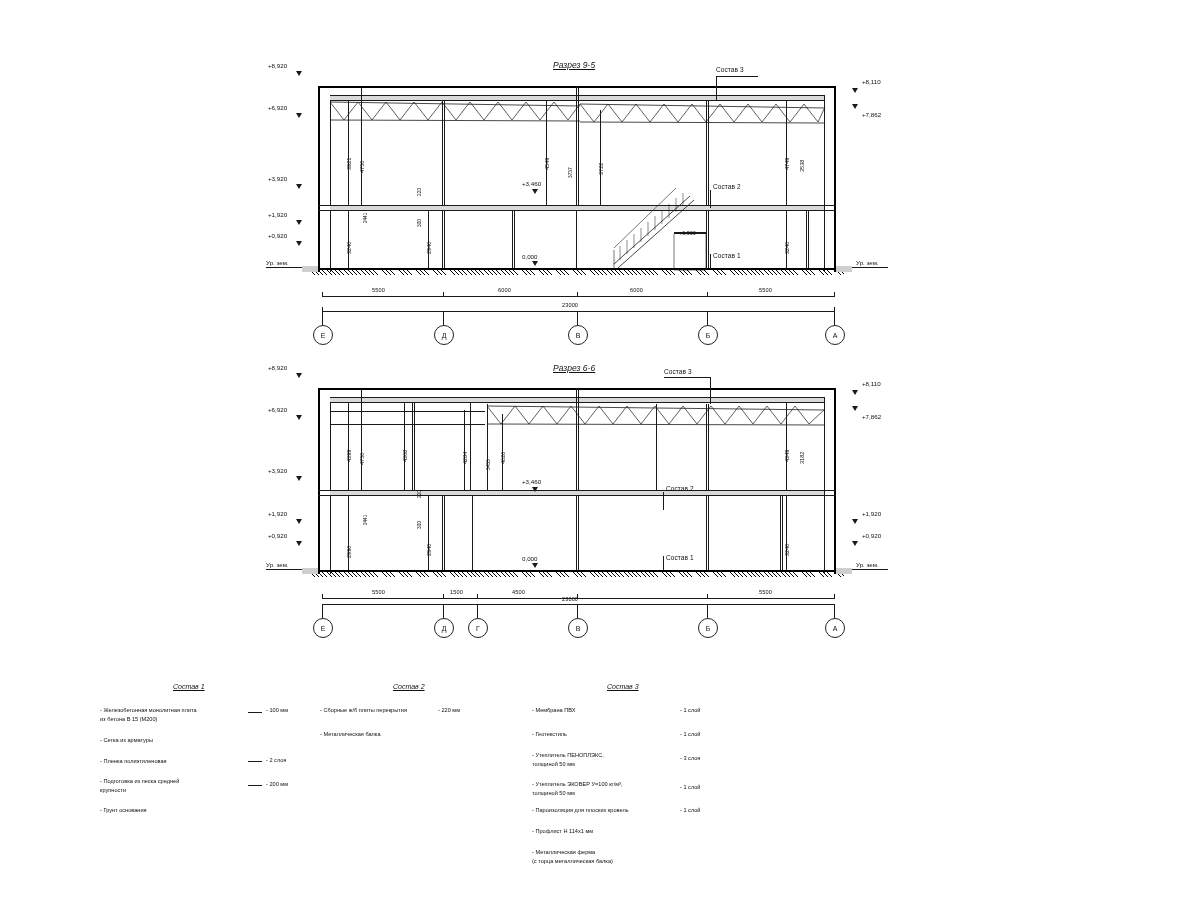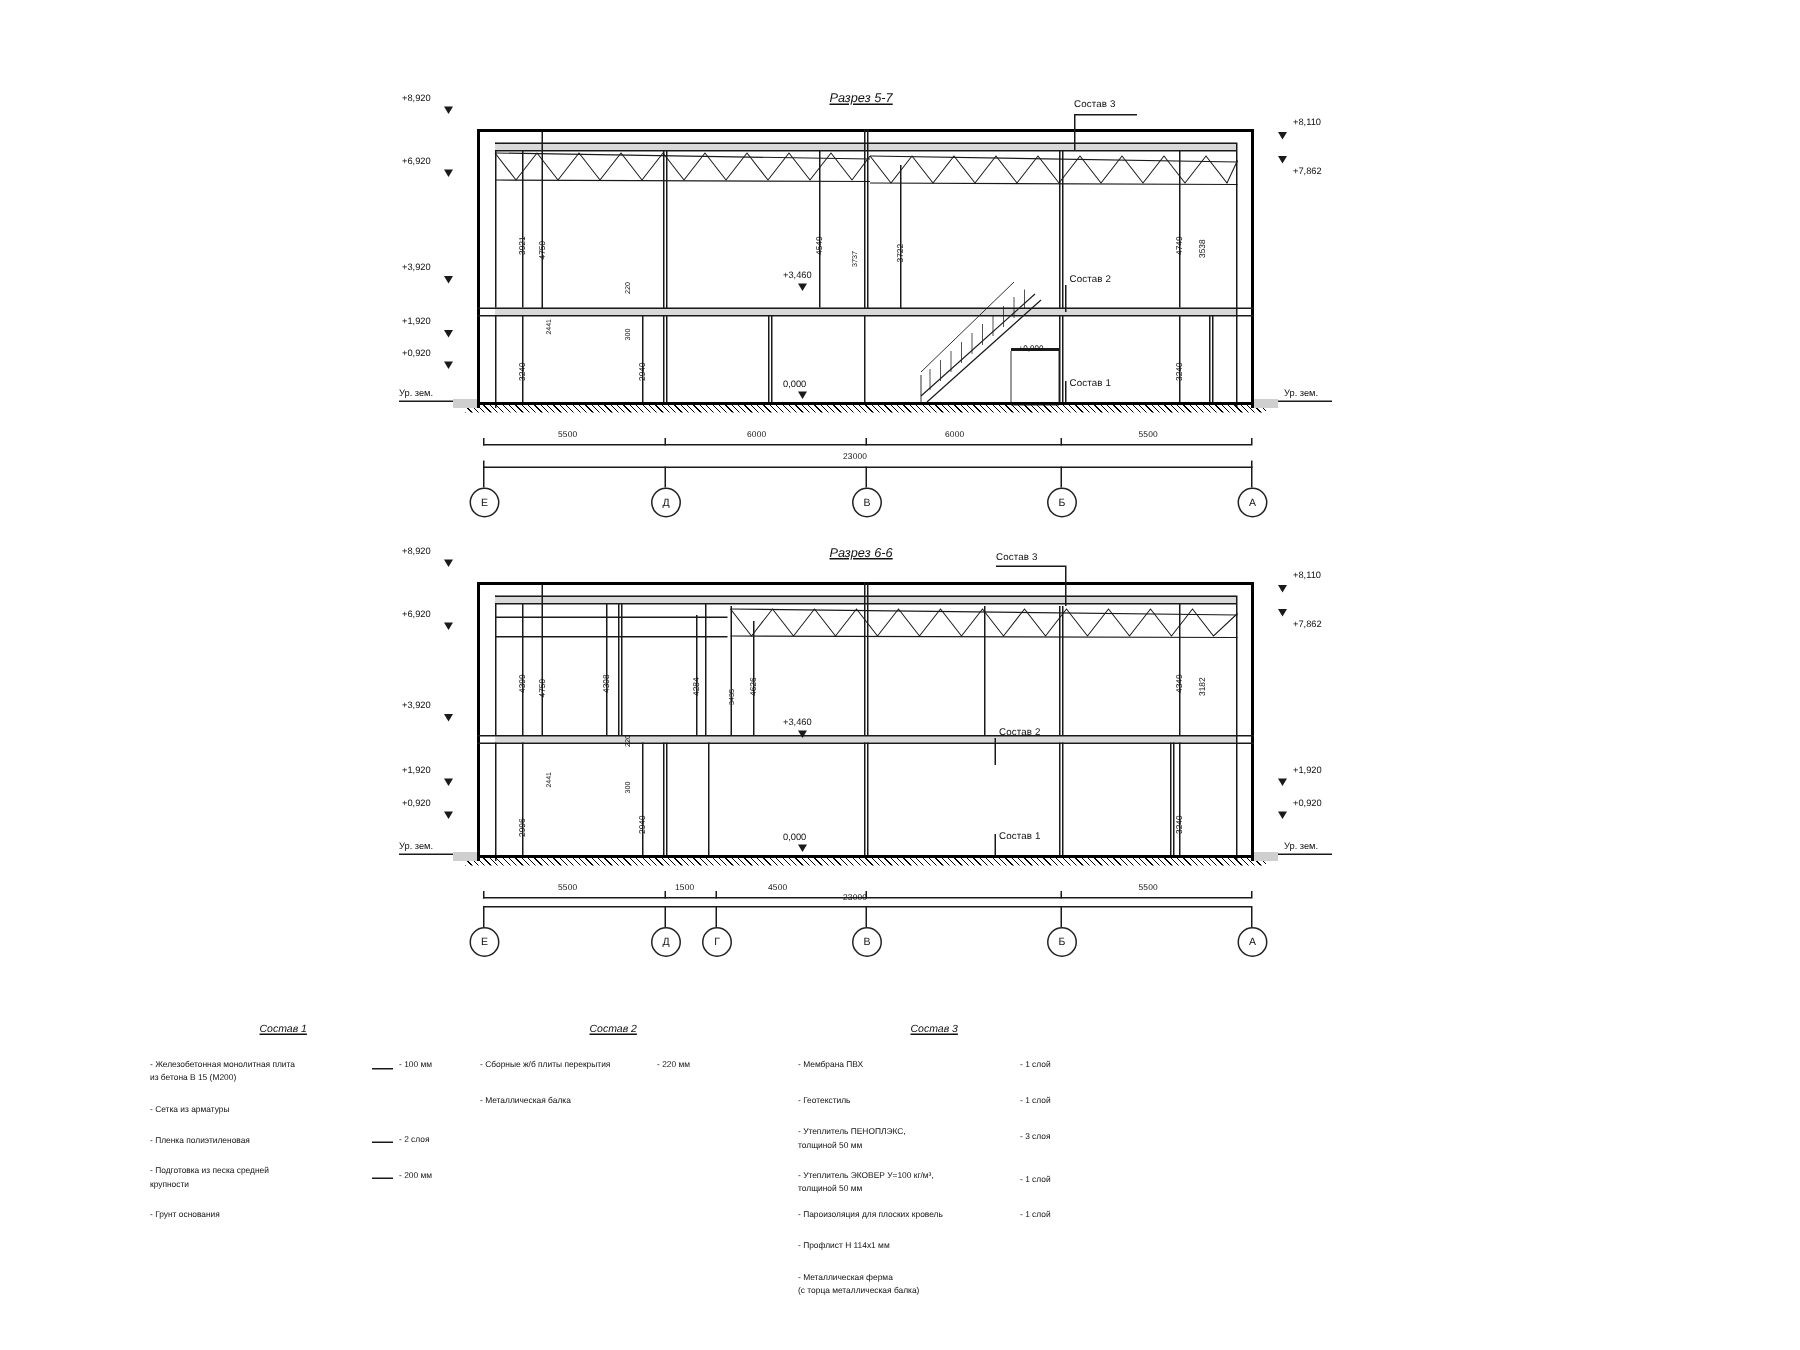--- a/index.html
+++ b/index.html
@@ -36,21 +36,21 @@
   .tick{position:absolute;width:1px;height:5px;background:#1a1a1a;}
   svg{position:absolute;overflow:visible;}
 </style>
 </head>
 <body>
 
 <div class="sheet">
 
   <div>
 
-    <div class="ttl" style="left:553px;top:60px;">Разрез 5-7</div>
+    <div class="ttl" style="left:553px;top:60px;">Разрез 9-5</div>
 
     <div class="ln hl thick" style="left:318px;top:86px;width:518px;height:2px;"></div>
     <div class="ln vl thick" style="left:318px;top:86px;height:186px;width:2px;"></div>
     <div class="ln vl thick" style="left:834px;top:86px;height:186px;width:2px;"></div>
     <div class="ln vl" style="left:330px;top:95px;height:177px;"></div>
     <div class="ln vl" style="left:824px;top:95px;height:177px;"></div>
 
     <div class="slabfill" style="left:330px;top:95px;width:494px;height:5px;"></div>
     <div class="ln hl" style="left:330px;top:95px;width:494px;"></div>
     <div class="ln hl" style="left:330px;top:100px;width:494px;"></div>

